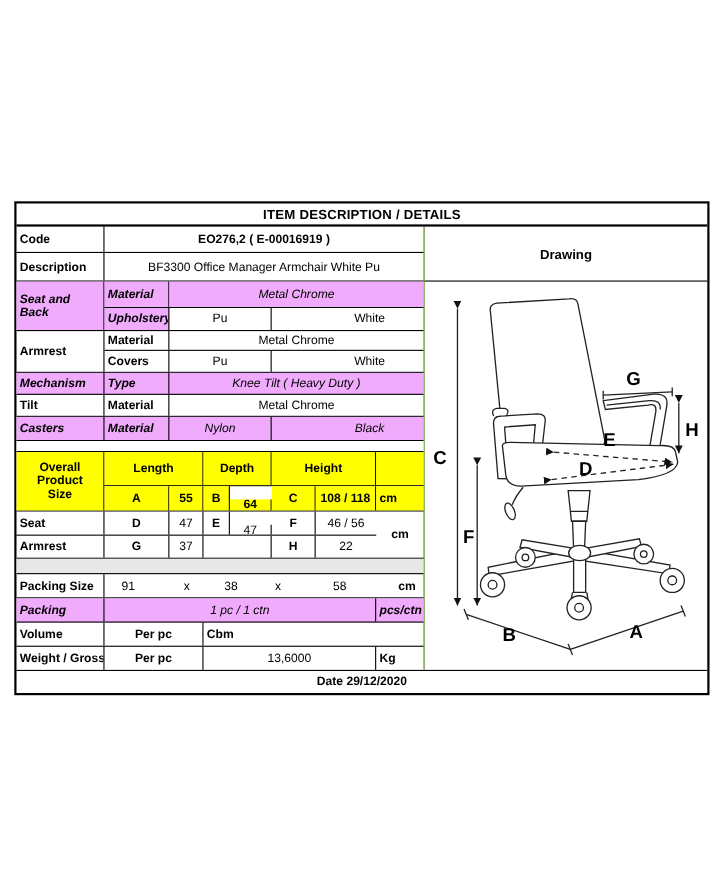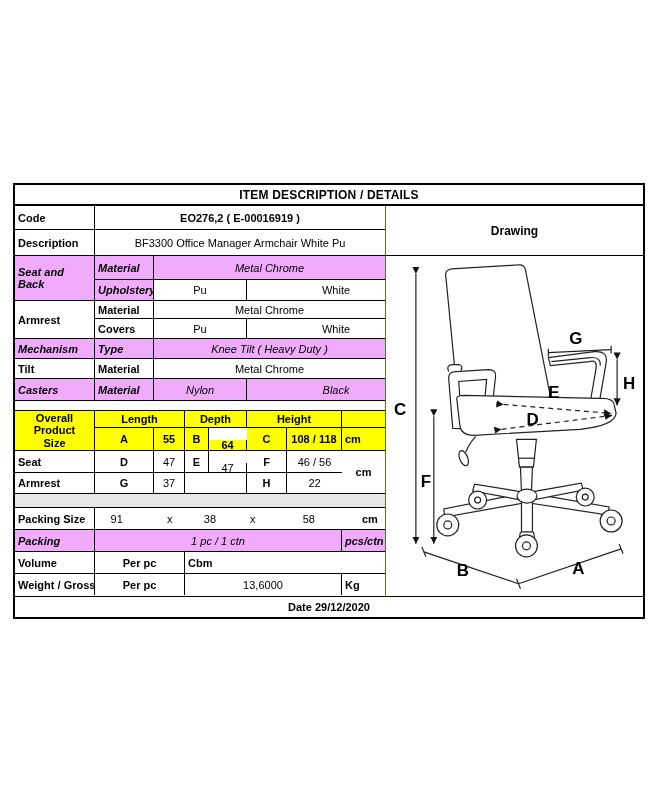--- a/index.html
+++ b/index.html
@@ -57,21 +57,21 @@
   .r-mech { height:20px; } .r-base { height:20px; } .r-cast { height:22px; }
   .r-gap1 { height:10px; background:#fff; }
   .r-gap2 { height:14px; background:#e7e7e7; }
   .ops { display:flex; border-bottom:1px solid #000; }
   .ops-label {
     width:80px; border-right:1px solid #000; background:#ffff00;
     display:flex; flex-direction:column; align-items:center; justify-content:center;
     font-size:11px; font-weight:bold; line-height:1.15; text-align:center;
   }
   .ops-rows { flex:1; display:flex; flex-direction:column; }
-  .r-y1 { height:17px; } .r-y2 { height:22px; }
+  .r-y1 { height:31px; } .r-y2 { height:22px; }
   .ops-rows .row:last-child { border-bottom:none; }
   .size-body { display:flex; border-bottom:1px solid #000; }
   .size-left { width:328px; display:flex; flex-direction:column; }
   .size-left .row:last-child { border-bottom:none; }
   .r-seat { height:22px; } .r-armr { height:20px; }
   .cm-merged { width:43px; display:flex; align-items:center; justify-content:center; font-size:11px; font-weight:bold; }
   .r-psize { height:22px; } .r-pack { height:22px; }
   .r-vol { height:22px; } .r-wgt { height:21px; border-bottom:none !important; }
   .psize-vals { display:flex; width:290px; align-items:center; font-size:11px;gap:20px; }
   .psize-vals span { display:inline-block; text-align:center; }

